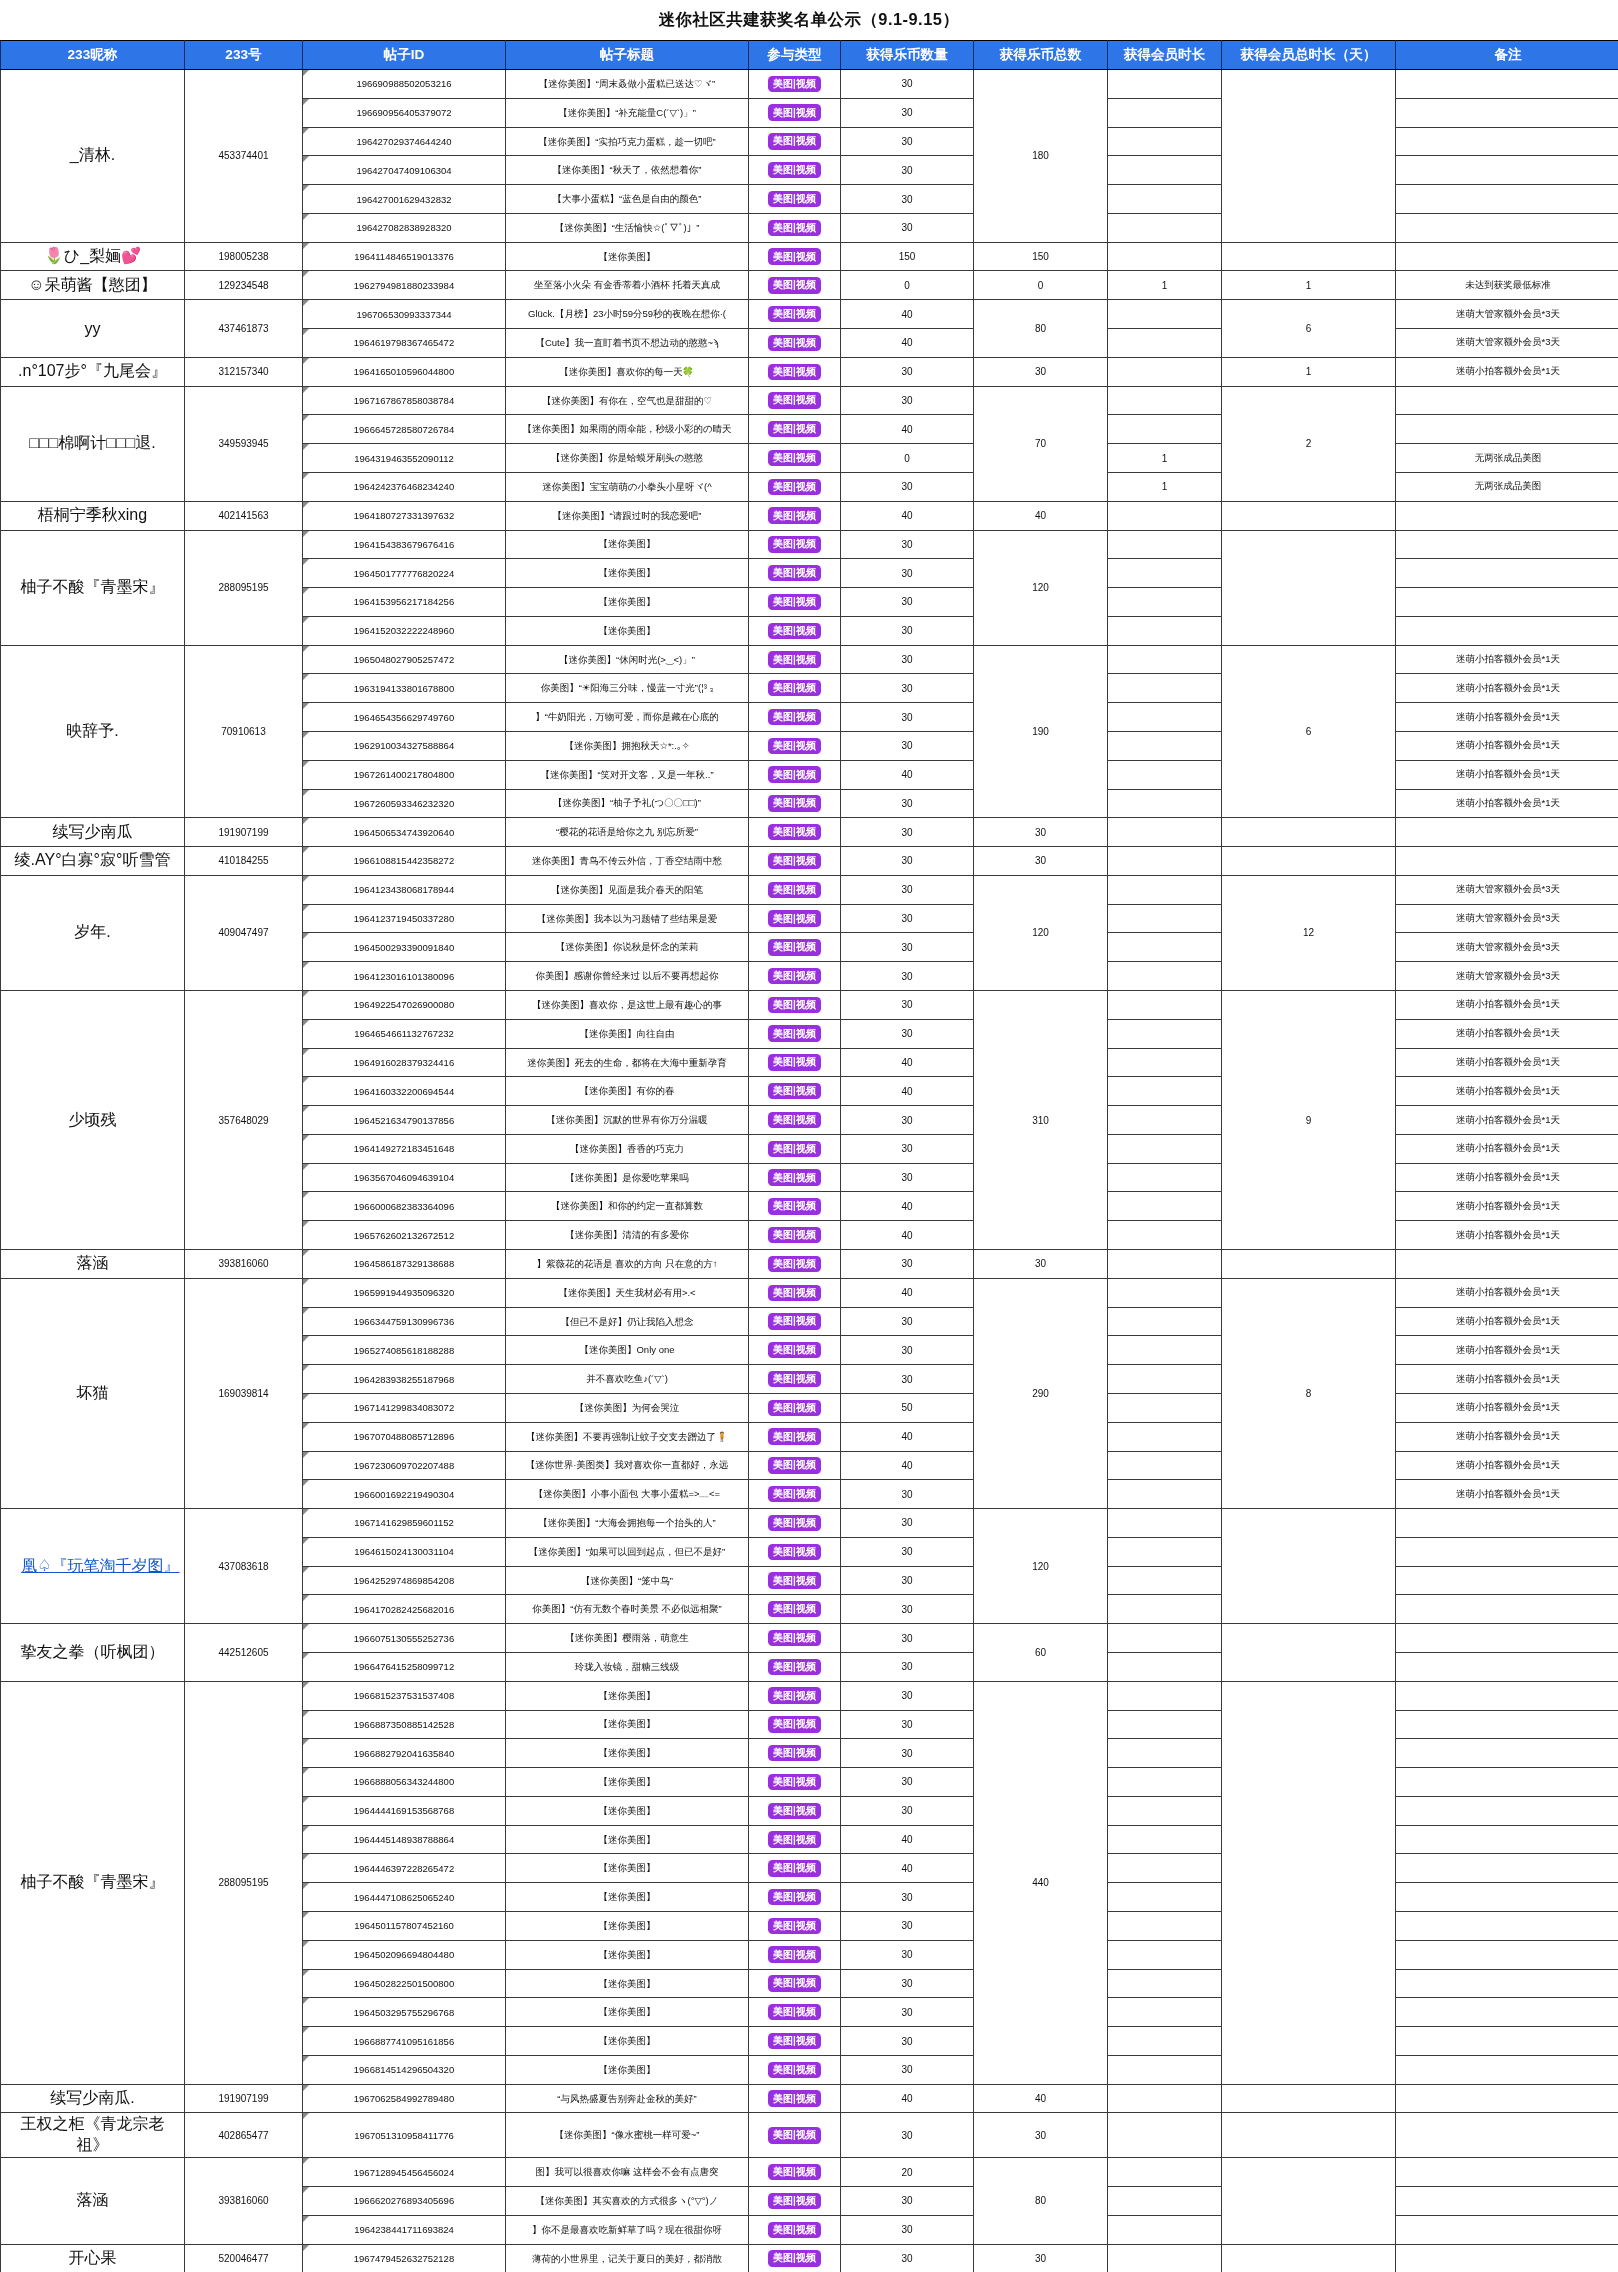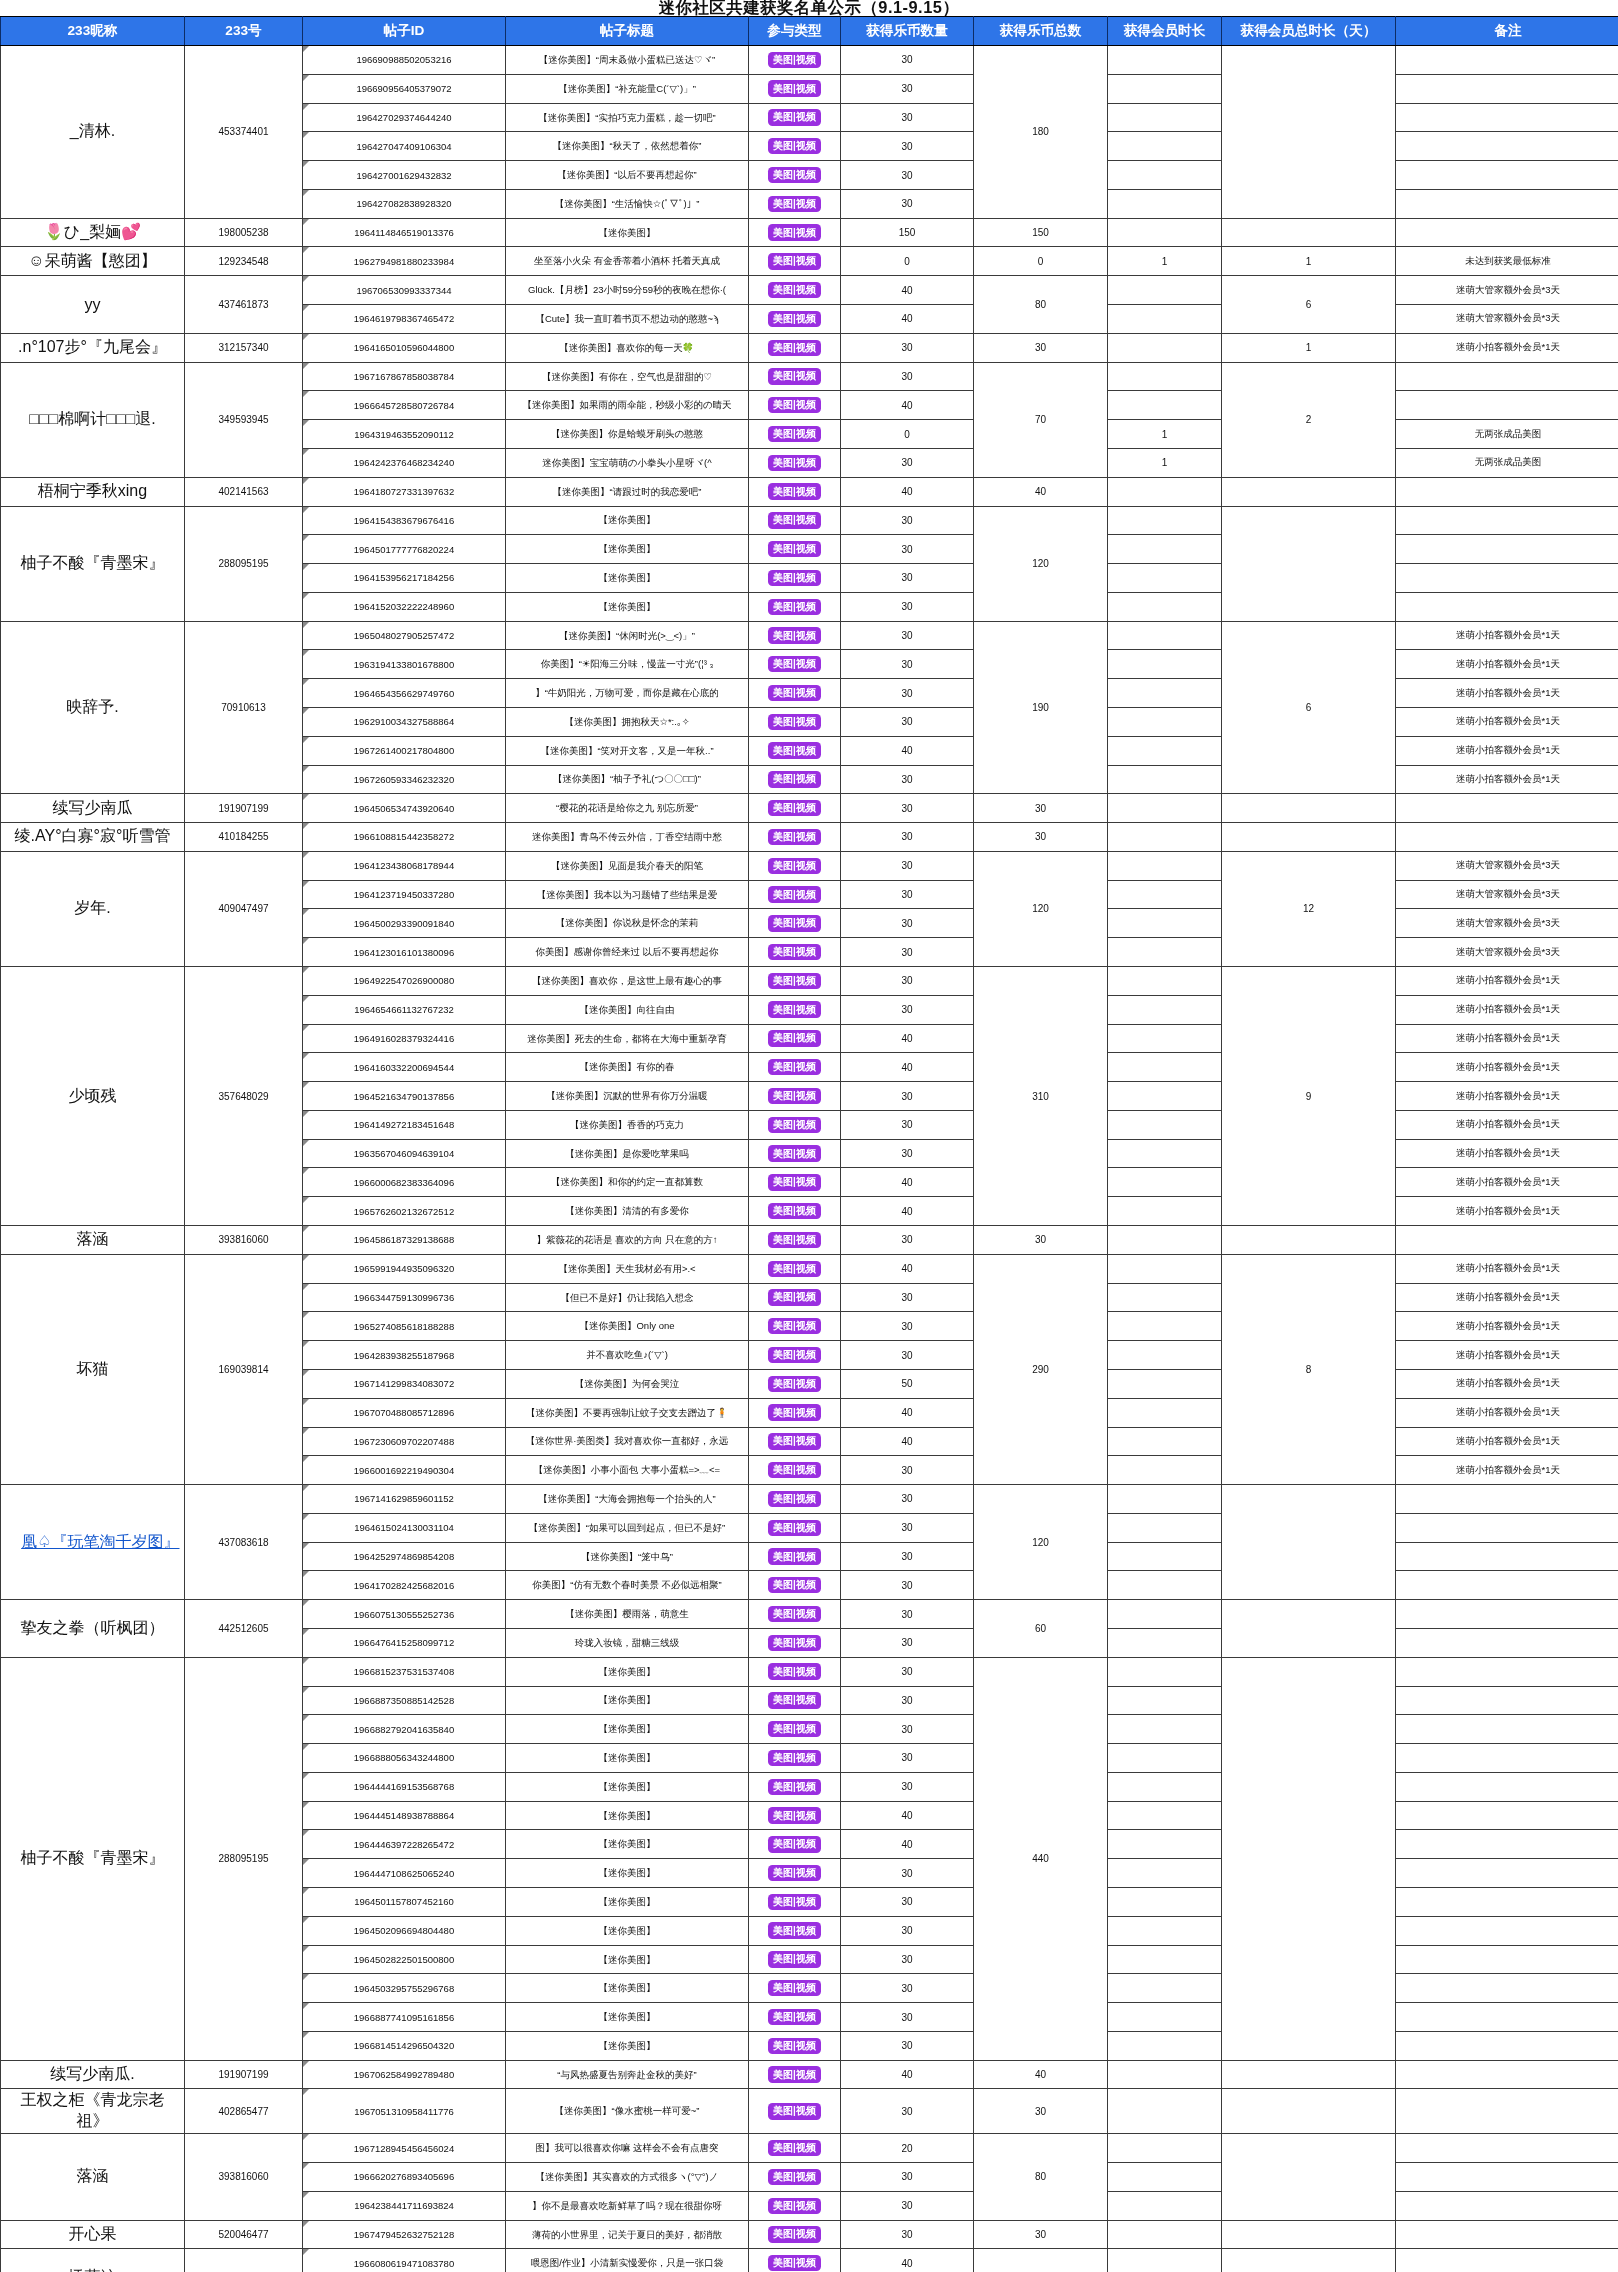--- a/index.html
+++ b/index.html
@@ -4,21 +4,21 @@
 <style>
   :root{
     --header-bg:#2e75e8;
     --badge:#9a2fe0;
     --link:#1155cc;
     --grid:#3a3a3a;
     --group-line:#000;
   }
   html,body{margin:0;padding:0;background:#ffffff;}
   body{width:1618px;font-family:"Liberation Sans","DejaVu Sans",sans-serif;color:#111;}
-  .sheet-title{height:16px;display:flex;align-items:center;justify-content:center;
+  .sheet-title{height:40px;display:flex;align-items:center;justify-content:center;
     font-size:16.4px;font-weight:bold;letter-spacing:0.5px;border-radius:8px;}
   table{border-collapse:collapse;width:1618px;table-layout:fixed;}
   thead th{
     background:var(--header-bg);color:#fff;font-size:13.6px;font-weight:bold;
     height:28px;border:0.5px solid #0c2c66;border-top:1.8px solid #000;border-bottom:1.8px solid #000;
     padding:0 2.7px;
     margin-left:18px;
   }
   td{
     border:0.5px solid var(--grid);
@@ -105,21 +105,21 @@
       <tr>
         <td class="post-id">196427047409106304</td>
         <td class="ptitle">【迷你美图】“秋天了，依然想着你”</td>
         <td><span class="badge">美图|视频</span></td>
         <td class="num">30</td>
         <td class="num"></td>
         <td class="remark"></td>
       </tr>
       <tr>
         <td class="post-id">196427001629432832</td>
-        <td class="ptitle">【迷你美图】“以后不要再想起你”</td>
+        <td class="ptitle">【大事小蛋糕】“蓝色是自由的颜色”</td>
         <td><span class="badge">美图|视频</span></td>
         <td class="num">30</td>
         <td class="num"></td>
         <td class="remark"></td>
       </tr>
       <tr>
         <td class="post-id">196427082838928320</td>
         <td class="ptitle">【迷你美图】“生活愉快☆(ﾟ▽ﾟ)」”</td>
         <td><span class="badge">美图|视频</span></td>
         <td class="num">30</td>

